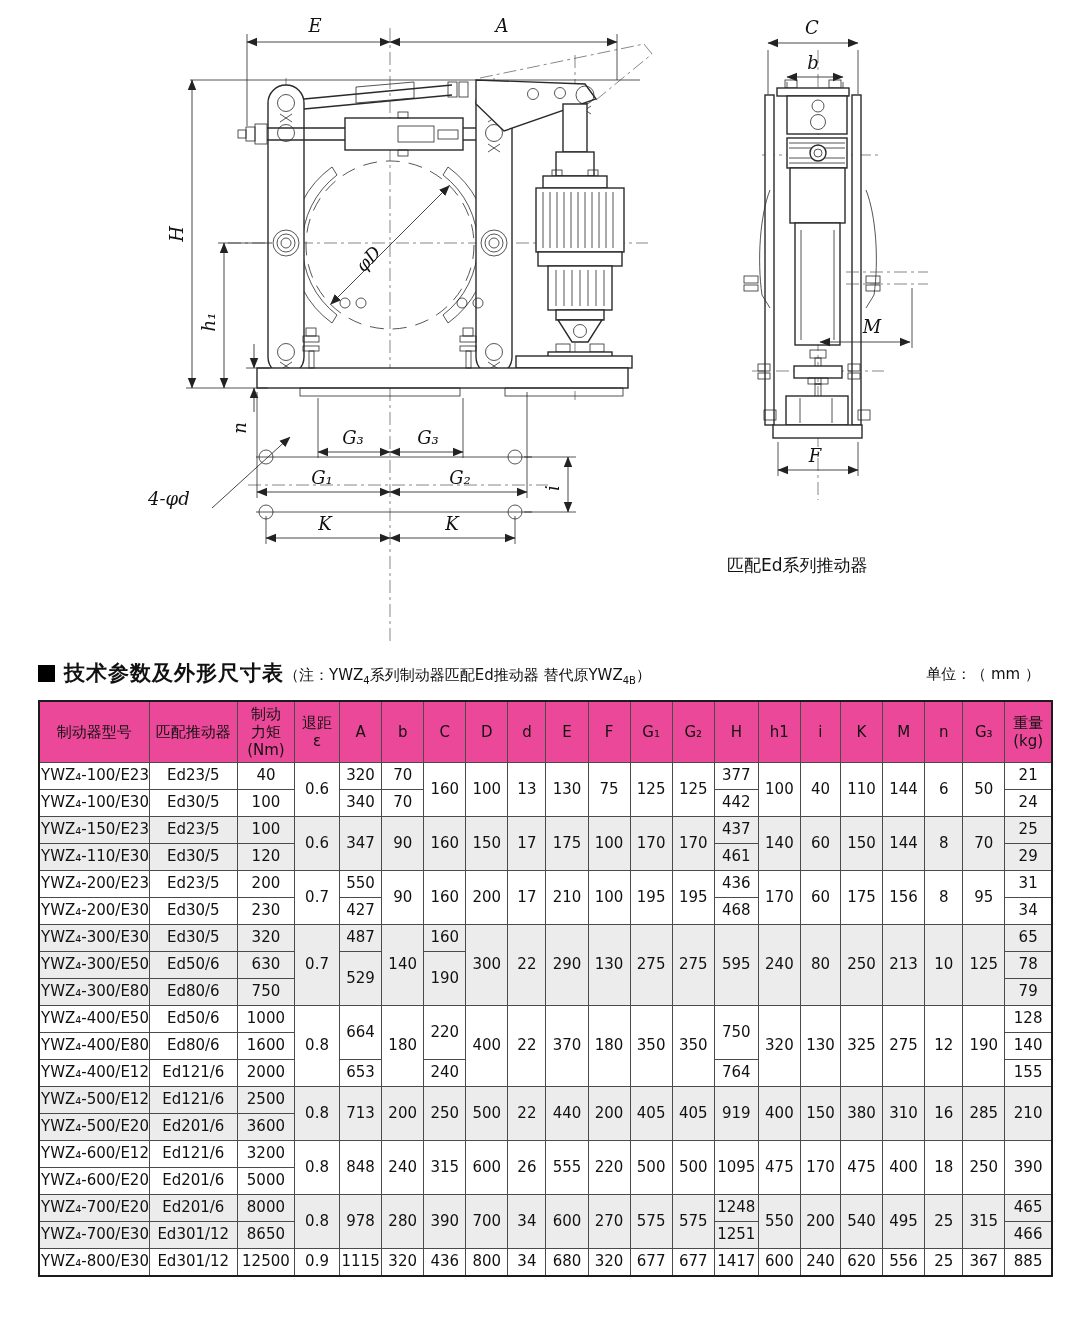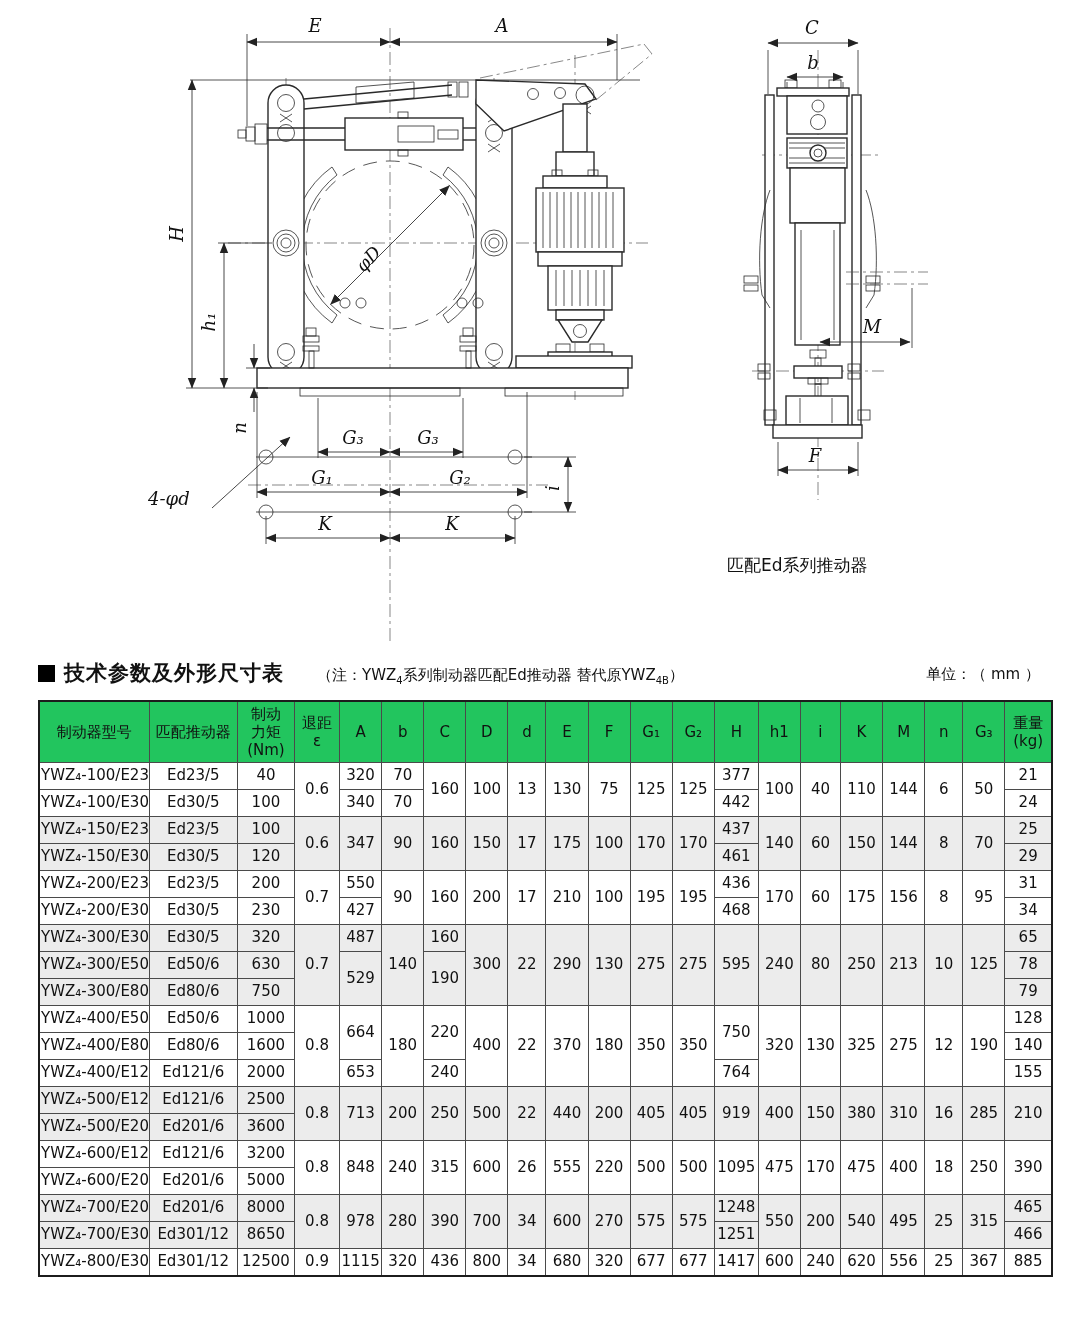--- a/index.html
+++ b/index.html
@@ -12,28 +12,28 @@
   .thin{fill:none;stroke:#2a2a2a;stroke-width:0.8;}
   .cl{fill:none;stroke:#555;stroke-width:0.7;stroke-dasharray:13 4 3 4;}
   .dash{fill:none;stroke:#444;stroke-width:0.9;stroke-dasharray:14 9;}
   .dim{fill:none;stroke:#333;stroke-width:0.9;}
   .dimtxt{font-family:"DejaVu Serif","Liberation Serif",serif;font-style:italic;font-size:18px;fill:#111;}
   .cjk{font-family:"DejaVu Sans","Liberation Sans",sans-serif;font-size:17px;fill:#111;}
 
   .titlebar{position:absolute;left:38px;top:659px;width:1015px;height:32px;white-space:nowrap;}
   .sq{display:inline-block;width:17px;height:17px;background:#000;margin-right:9px;vertical-align:-2px;}
   .sect-title{font-size:21px;font-weight:bold;letter-spacing:1px;margin-top:11px;}
-  .sect-note{font-size:15px;margin-left:33px;}
+  .sect-note{font-size:15px;margin-left:0;}
   .sect-note sub{font-size:10px;}
   .unit{position:absolute;right:13px;top:6px;font-size:15px;}
 
   table.spec{position:absolute;left:38px;top:700px;width:1015px;border-collapse:collapse;table-layout:fixed;
              text-align:center;font-size:15px;border:2px solid #1c1c1c;}
   table.spec th,table.spec td{border:1px solid #4a4a4a;padding:0 1px;overflow:hidden;}
-  table.spec th{height:60px;font-weight:normal;background:#22c55e;white-space:pre-line;line-height:1.2;font-size:15px;}
+  table.spec th{height:60px;font-weight:normal;background:#ec4899;white-space:pre-line;line-height:1.2;font-size:15px;}
   table.spec td{height:26px;line-height:1.05;background:#fff;}
   table.spec tr.shade td{background:#ececec;}
 
   .fnote{position:absolute;left:38px;top:1352px;font-size:17px;letter-spacing:1px;}
 </style>
 </head>
 <body>
 
 <div class="page">
 
@@ -434,21 +434,21 @@
           <td>437</td>
           <td rowspan="2">140</td>
           <td rowspan="2">60</td>
           <td rowspan="2">150</td>
           <td rowspan="2">144</td>
           <td rowspan="2">8</td>
           <td rowspan="2">70</td>
           <td>25</td>
         </tr>
         <tr class="shade">
-          <td>YWZ₄-150/E30</td>
+          <td>YWZ₄-110/E30</td>
           <td>Ed30/5</td>
           <td>120</td>
           <td>461</td>
           <td>29</td>
         </tr>
         <tr>
           <td>YWZ₄-200/E23</td>
           <td>Ed23/5</td>
           <td>200</td>
           <td rowspan="2">0.7</td>

